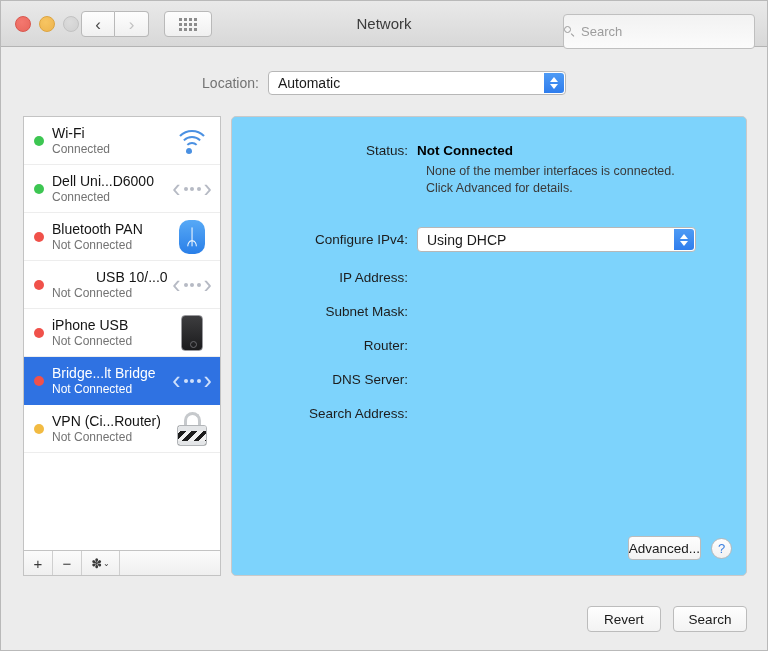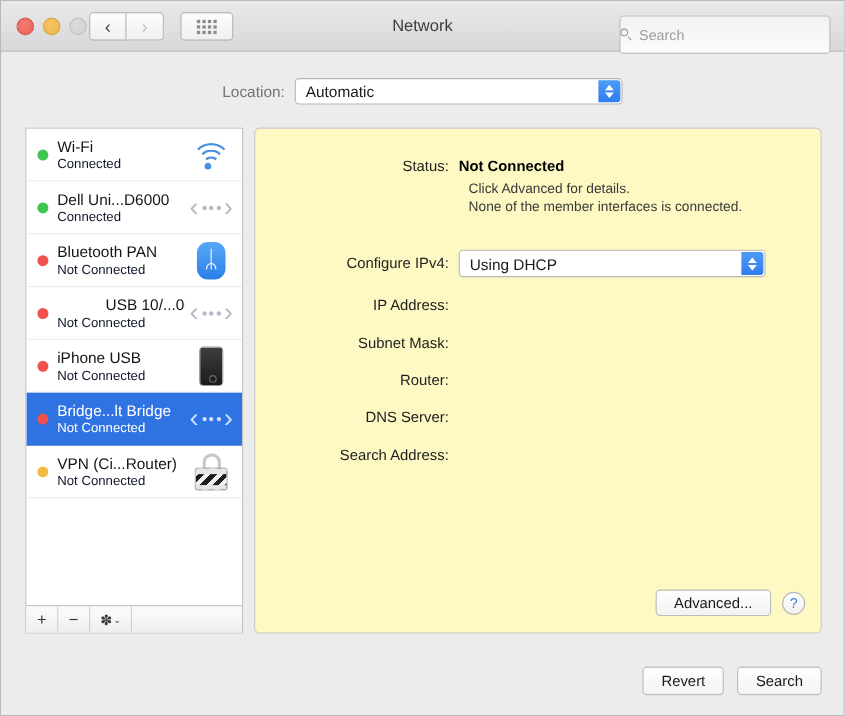--- a/index.html
+++ b/index.html
@@ -246,21 +246,21 @@
   }
   .svcname {
     font-size: 14px;
     color: #141414;
     white-space: nowrap;
     overflow: hidden;
     text-overflow: clip;
   }
   .svcstate {
     font-size: 12px;
-    color: #0f172a;
+    color: #737373;
     white-space: nowrap;
   }
   .svcrow.selected .svcname,
   .svcrow.selected .svcstate { color: #ffffff; }
 
   .svcicon {
     flex: none;
     width: 44px;
     height: 40px;
     margin-left: 2px;
@@ -419,21 +419,21 @@
   }
   .footfill { flex: 1; }
 
   
   .detail {
     position: absolute;
     left: 230px;
     top: 115px;
     width: 516px;
     height: 460px;
-    background: #fef9c3;
+    background: #7dd3fc;
     border: 1px solid #c9c9c9;
     border-radius: 5px;
     box-sizing: border-box;
   }
 
   .frow {
     position: absolute;
     display: flex;
     align-items: flex-start;
   }
@@ -475,21 +475,21 @@
     display: flex;
     align-items: center;
     gap: 10px;
   }
   .btn {
     background: linear-gradient(to bottom, #fefefe, #f3f3f3);
     border: 1px solid #bcbcbc;
     border-radius: 4px;
     font-size: 13.5px;
     color: #1a1a1a;
-    padding: 0 16px;
+    padding: 0 0;
     height: 24px;
     display: flex;
     align-items: center;
     justify-content: center;
     box-sizing: border-box;
     font-family: "Liberation Sans", sans-serif;
   }
   .helpbtn {
     width: 21px;
     height: 21px;
@@ -695,22 +695,22 @@
   </div>
 
   <div class="detail">
 
     <div class="frow" id="row-status">
       <span class="flabel">Status:</span>
       <span class="fvalue-bold">Not Connected</span>
     </div>
 
     <div class="helptext" id="status-help">
+      <div>None of the member interfaces is connected.</div>
       <div>Click Advanced for details.</div>
-      <div>None of the member interfaces is connected.</div>
     </div>
 
     <div class="frow" id="row-configure">
       <span class="flabel">Configure IPv4:</span>
       <div class="popup" id="configure-popup">
         <span>Using DHCP</span>
         <span class="stepper">
           <i class="up"></i>
             <i class="down"></i>
         </span>

